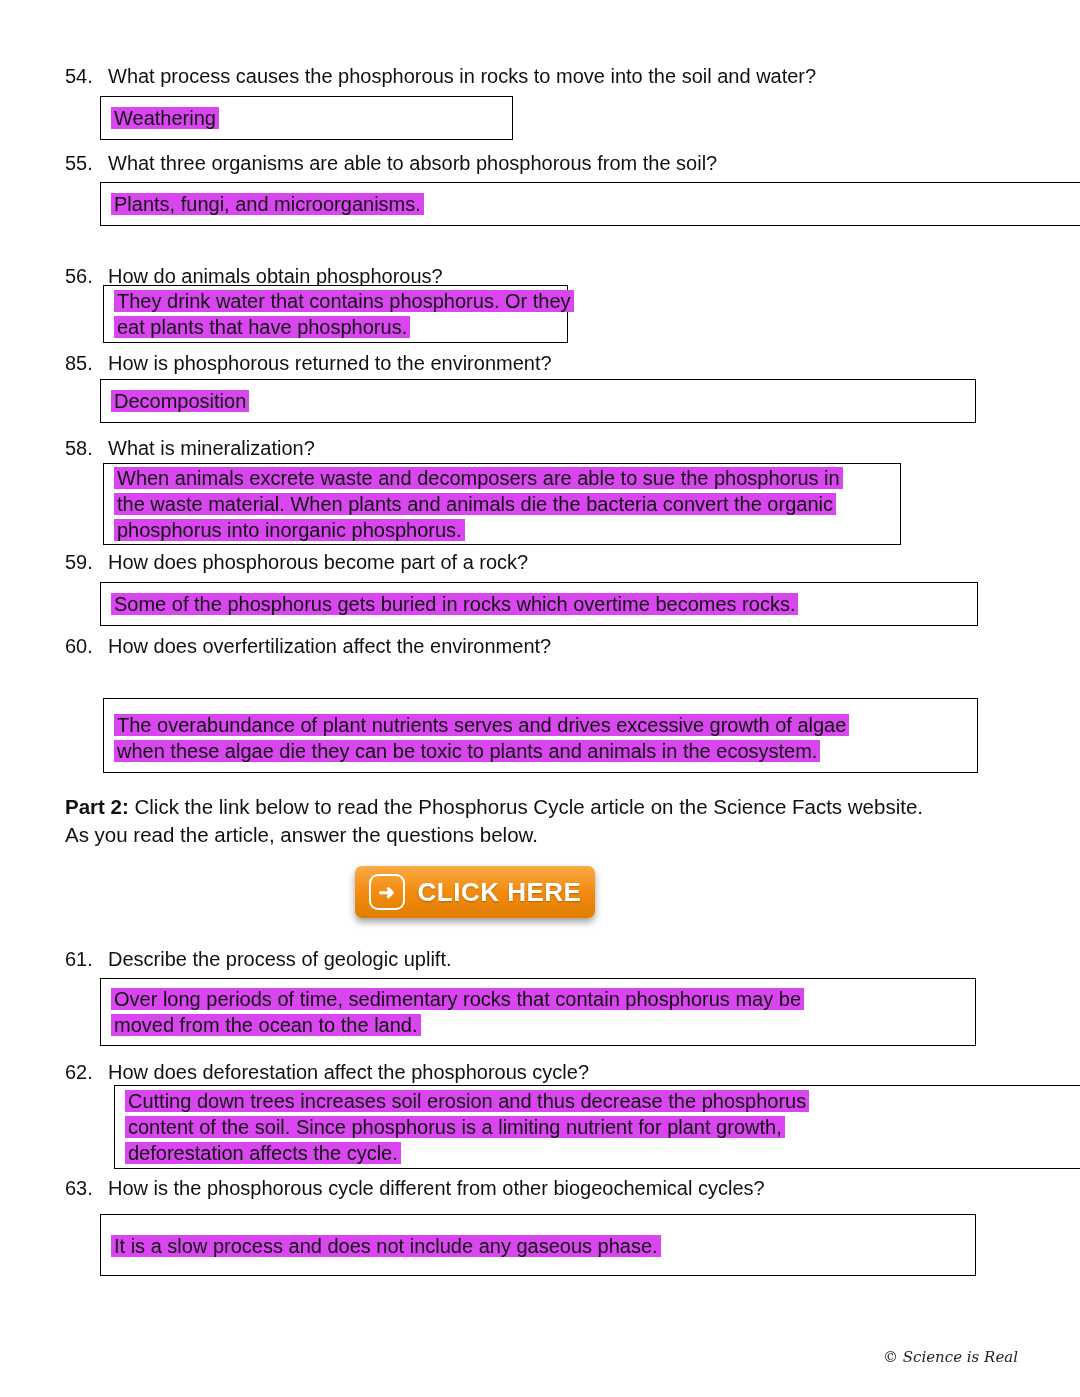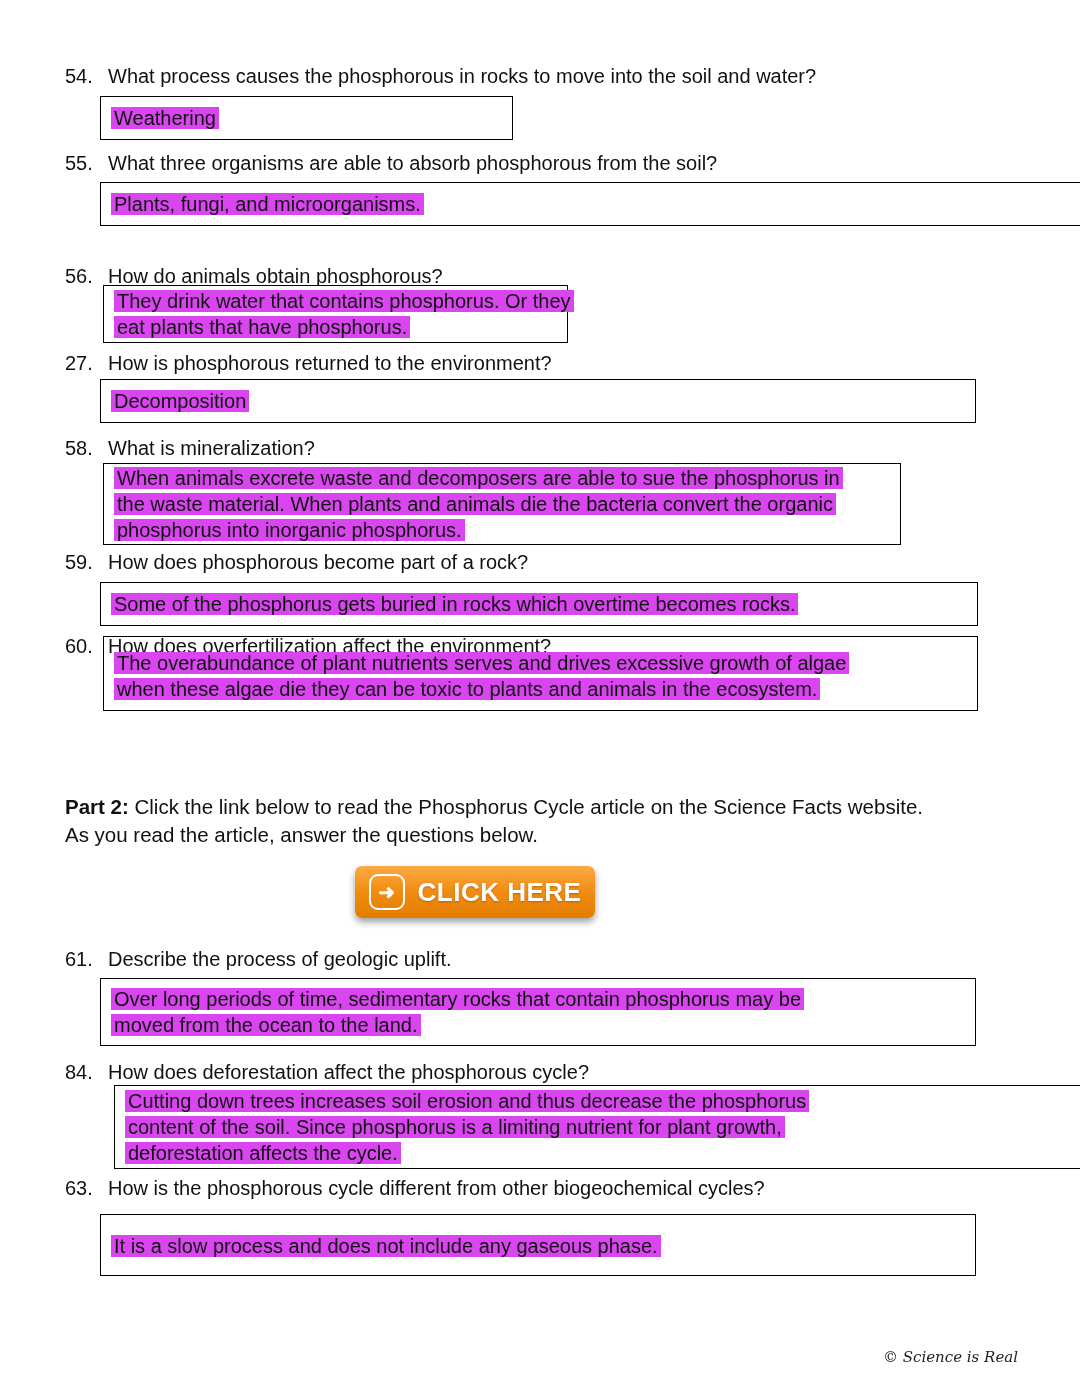--- a/index.html
+++ b/index.html
@@ -66,21 +66,21 @@
   <div class="q" style="left:65px;top:263px;">
     <span class="qnum">56.</span>
     <span class="qtext">How do animals obtain phosphorous?</span>
   </div>
   <div class="abox" style="left:103px;top:285px;width:465px;padding:2px 10px;background:#fff;">
     <div class="ans-line"><span class="hl">They drink water that contains phosphorus. Or they</span></div>
     <div class="ans-line"><span class="hl">eat plants that have phosphorus.</span></div>
   </div>
 
   <div class="q" style="left:65px;top:350px;">
-    <span class="qnum">27.</span>
+    <span class="qnum">85.</span>
     <span class="qtext">How is phosphorous returned to the environment?</span>
   </div>
   <div class="abox" style="left:100px;top:379px;width:876px;">
     <div class="ans-line"><span class="hl">Decomposition</span></div>
   </div>
 
   <div class="q" style="left:65px;top:435px;">
     <span class="qnum">58.</span>
     <span class="qtext">What is mineralization?</span>
   </div>
@@ -95,21 +95,21 @@
     <span class="qtext">How does phosphorous become part of a rock?</span>
   </div>
   <div class="abox" style="left:100px;top:582px;width:878px;">
     <div class="ans-line"><span class="hl">Some of the phosphorus gets buried in rocks which overtime becomes rocks.</span></div>
   </div>
 
   <div class="q" style="left:65px;top:633px;align-items:center;">
     <span class="qnum">60.</span>
     <span class="qtext">How does overfertilization affect the environment?</span>
   </div>
-  <div class="abox" style="left:103px;top:636px;width:875px;padding:13px 10px 8px;">
+  <div class="abox" style="left:103px;top:698px;width:875px;padding:13px 10px 8px;">
     <div class="ans-line"><span class="hl">The overabundance of plant nutrients serves and drives excessive growth of algae</span></div>
     <div class="ans-line"><span class="hl">when these algae die they can be toxic to plants and animals in the ecosystem.</span></div>
   </div>
 
   <p class="part2" style="left:65px;top:793px;margin:0;"><b>Part 2:</b> <span>Click the link below to read the Phosphorus Cycle article on the Science Facts website. As you read the article, answer the questions below.</span></p>
 
   <a class="click-btn">
     <span class="arrow-box">➜</span>
     <span class="btn-label">CLICK HERE</span>
   </a>
@@ -117,21 +117,21 @@
   <div class="q" style="left:65px;top:946px;">
     <span class="qnum">61.</span>
     <span class="qtext">Describe the process of geologic uplift.</span>
   </div>
   <div class="abox" style="left:100px;top:978px;width:876px;padding:7px 10px;">
     <div class="ans-line"><span class="hl">Over long periods of time, sedimentary rocks that contain phosphorus may be</span></div>
     <div class="ans-line"><span class="hl">moved from the ocean to the land.</span></div>
   </div>
 
   <div class="q" style="left:65px;top:1059px;">
-    <span class="qnum">84.</span>
+    <span class="qnum">62.</span>
     <span class="qtext">How does deforestation affect the phosphorous cycle?</span>
   </div>
   <div class="abox" style="left:114px;top:1085px;width:998px;padding:2px 10px;">
     <div class="ans-line"><span class="hl">Cutting down trees increases soil erosion and thus decrease the phosphorus</span></div>
     <div class="ans-line"><span class="hl">content of the soil. Since phosphorus is a limiting nutrient for plant growth,</span></div>
     <div class="ans-line"><span class="hl">deforestation affects the cycle.</span></div>
   </div>
 
   <div class="q" style="left:65px;top:1175px;">
     <span class="qnum">63.</span>

